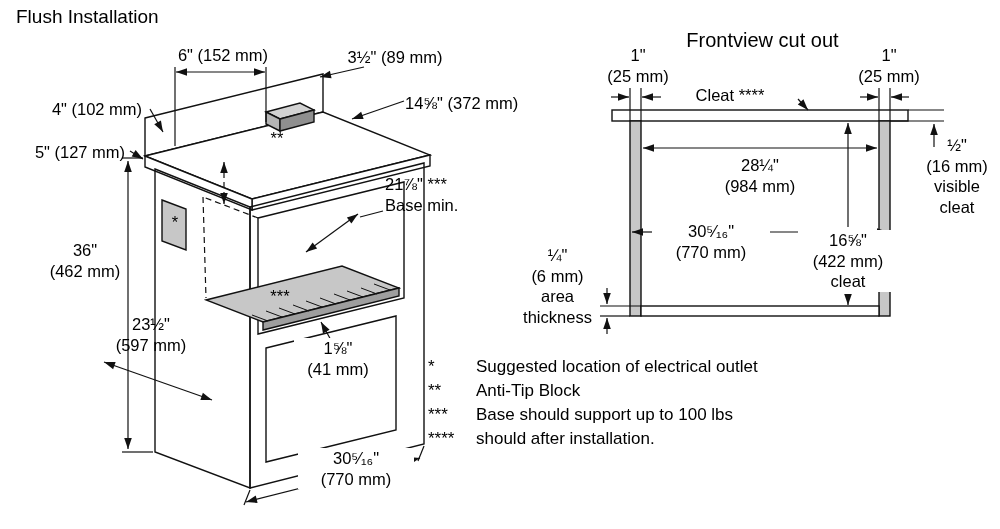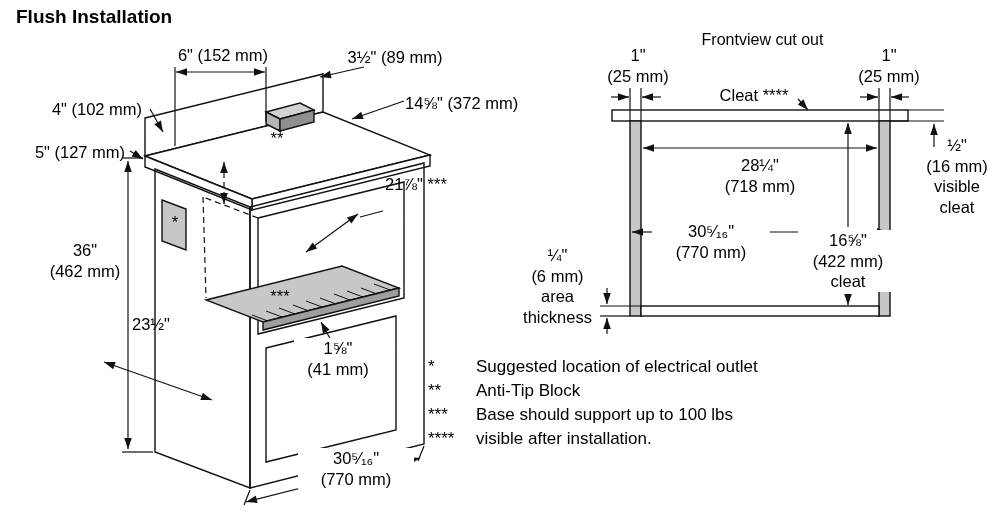--- a/index.html
+++ b/index.html
@@ -2,22 +2,22 @@
 <html><head>
 <meta charset="utf-8">
 <style>
   html,body{margin:0;padding:0;background:#fff}
   .canvas{position:relative;width:1000px;height:529px;background:#fff;
           font-family:"Liberation Sans","DejaVu Sans",sans-serif;color:#000;overflow:hidden}
   svg.draw{position:absolute;left:0;top:0}
   .lbl{position:absolute;font-size:16.5px;line-height:20.5px;white-space:nowrap}
   .c{text-align:center}
   .bgw{background:#fff}
-  .title{position:absolute;left:16px;top:6px;font-size:19px;font-weight:700}
-  .fv-title{font-size:16px}
+  .title{position:absolute;left:16px;top:6px;font-size:19px;font-weight:400}
+  .fv-title{font-size:20px}
   .fn{position:absolute;left:428px;top:355px;width:568px;font-size:17px;line-height:24px}
   .fnrow{display:flex;align-items:flex-start}
   .fnmark{flex:0 0 48px}
   .fntext{flex:1}
 </style>
 </head>
 <body>
 
 <div class="canvas">
 
@@ -145,29 +145,31 @@
   <div class="title">Flush Installation</div>
 
   <div class="lbl c" style="left:148px;top:45px;width:150px">6" (152 mm)</div>
   <div class="lbl c" style="left:330px;top:47px;width:130px">3½" (89 mm)</div>
   <div class="lbl c" style="left:44px;top:99px;width:106px">4" (102 mm)</div>
   <div class="lbl c" style="left:26px;top:142px;width:108px">5" (127 mm)</div>
   <div class="lbl" style="left:405px;top:93px;width:160px">14⅝" (372 mm)</div>
 
   <div class="lbl" style="left:385px;top:174px;width:130px">
     <div>21⅞" ***</div>
+    <div>Base min.</div>
   </div>
 
   <div class="lbl c" style="left:44px;top:240px;width:82px">
     <div>36"</div>
     <div>(462 mm)</div>
   </div>
 
   <div class="lbl c" style="left:92px;top:314px;width:118px">
     <div>23½"</div>
+    <div>(597 mm)</div>
   </div>
 
   <div class="lbl c bgw" style="left:294px;top:338px;width:88px">
     <div>1⅝"</div>
     <div>(41 mm)</div>
   </div>
 
   <div class="lbl c bgw" style="left:298px;top:448px;width:116px">
     <div>30⁵⁄₁₆"</div>
     <div>(770 mm)</div>
@@ -182,25 +184,25 @@
   <div class="lbl c" style="left:606px;top:45px;width:64px">
     <div>1"</div>
     <div>(25 mm)</div>
   </div>
 
   <div class="lbl c" style="left:856px;top:45px;width:66px">
     <div>1"</div>
     <div>(25 mm)</div>
   </div>
 
-  <div class="lbl c" style="left:698px;top:85px;width:112px">Cleat ****</div>
+  <div class="lbl c" style="left:674px;top:85px;width:112px">Cleat ****</div>
 
   <div class="lbl c" style="left:698px;top:155px;width:124px">
     <div>28¼"</div>
-    <div>(718 mm)</div>
+    <div>(984 mm)</div>
   </div>
 
   <div class="lbl c bgw" style="left:653px;top:221px;width:116px">
     <div>30⁵⁄₁₆"</div>
     <div>(770 mm)</div>
   </div>
 
   <div class="lbl c bgw" style="left:798px;top:230px;width:100px">
     <div>16⅝"</div>
     <div>(422 mm)</div>
@@ -230,18 +232,18 @@
       <div class="fnmark">**</div>
       <div class="fntext">Anti-Tip Block</div>
     </div>
     <div class="fnrow">
       <div class="fnmark">***</div>
       <div class="fntext">Base should support up to 100 lbs</div>
     </div>
     <div class="fnrow">
       <div class="fnmark">****</div>
       <div class="fntext">
-        <div>visible after installation.</div>
+        <div>should after installation.</div>
       </div>
     </div>
   </div>
 
 </div>
 
 </body></html>

